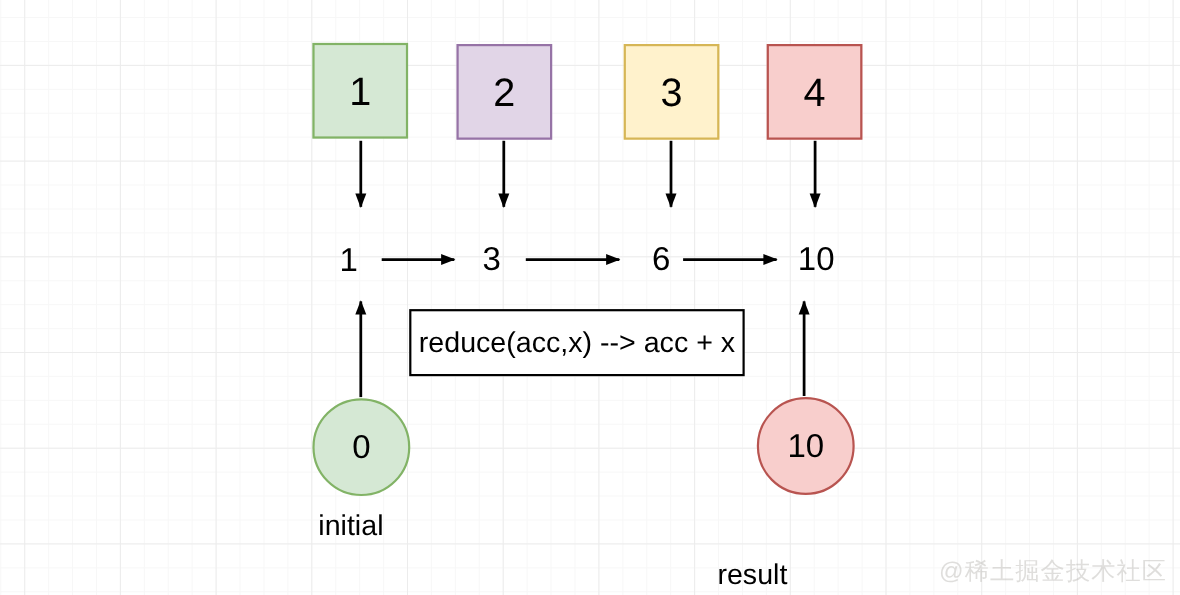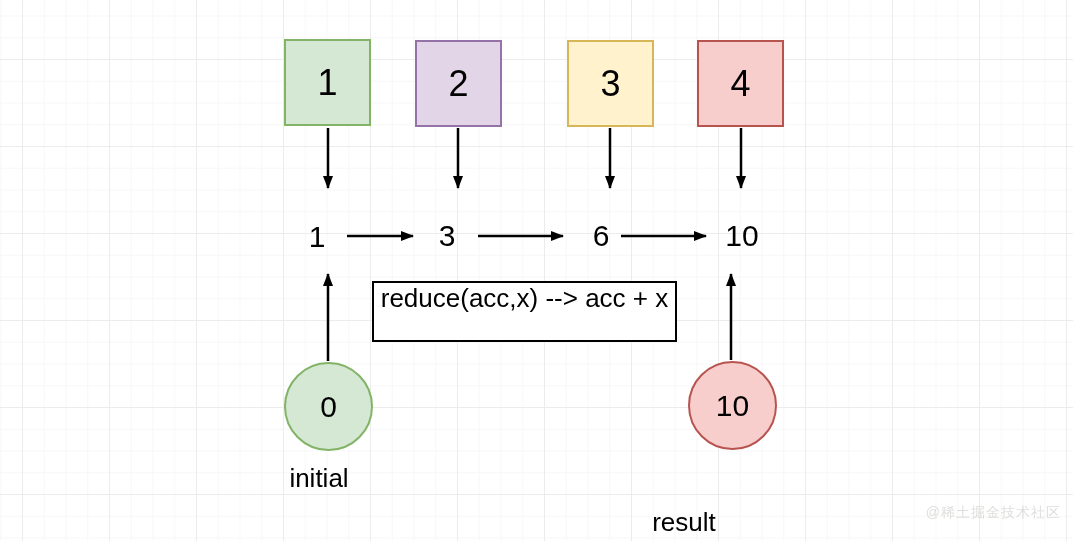--- a/index.html
+++ b/index.html
@@ -60,37 +60,38 @@
     white-space: nowrap;
   }
   .reduce-box {
     position: absolute;
     left: 372px; top: 281px;
     width: 305px; height: 61px;
     box-sizing: border-box;
     background: #ffffff;
     border: 2px solid #000000;
     display: flex;
+    align-items: center;
     justify-content: center;
     font-size: 26px;
     color: #000000;
     white-space: nowrap;
   }
   .flow-label {
     position: absolute;
     transform: translate(-50%, -50%);
     font-size: 26px;
     color: #000000;
     white-space: nowrap;
   }
   .watermark {
     position: absolute;
     right: 12px;
     top: 504px;
-    font-size: 14px;
+    font-size: 22px;
     color: rgba(185, 181, 177, 0.45);
     letter-spacing: 1px;
     white-space: nowrap;
   }
 </style>
 </head>
 <body>
 
 <div class="canvas">
 

